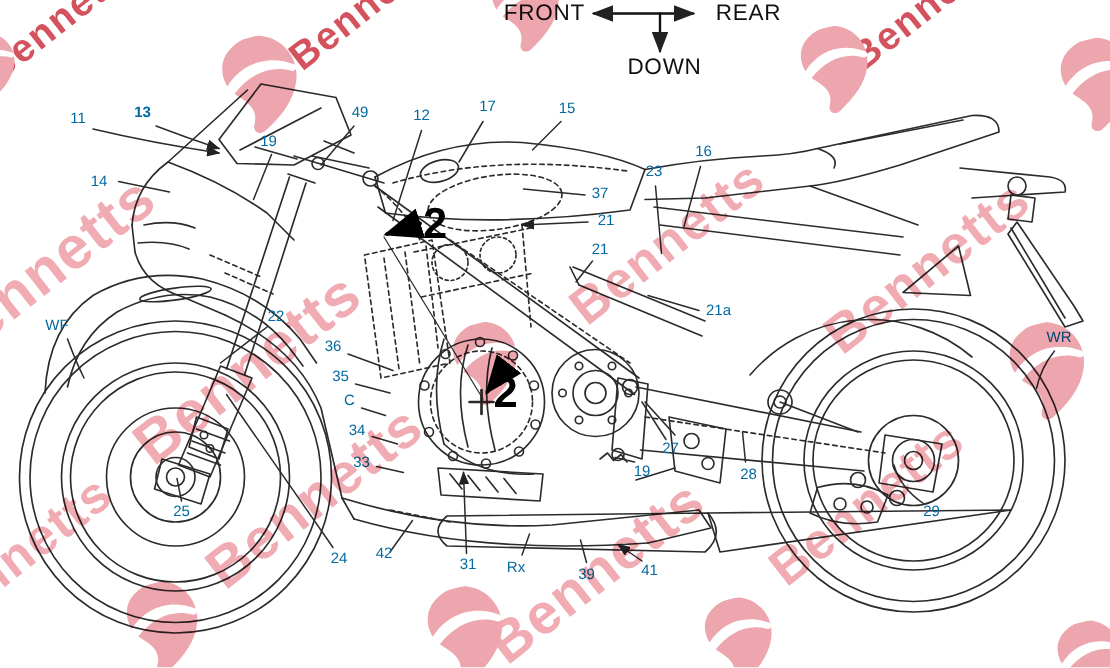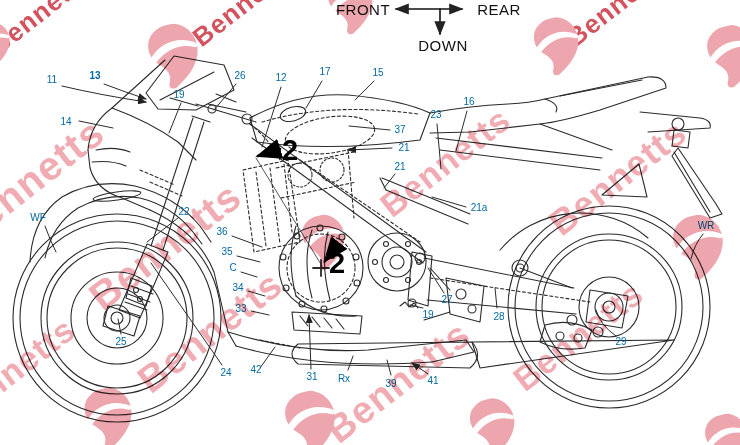--- a/index.html
+++ b/index.html
@@ -244,21 +244,21 @@
         <path d="M440,28 L440,34" marker-end="url(#ah)"></path>
       </g>
     </g>
   </svg>
 
   <div class="layer" id="labels">
       <div class="part-label" style="left: 52px; top: 80px;">11</div>
       <div class="part-label" style="left: 95px; top: 76px; font-weight: bold;">13</div>
       <div class="part-label" style="left: 66px; top: 122px;">14</div>
       <div class="part-label" style="left: 179px; top: 95px;">19</div>
-      <div class="part-label" style="left: 240px; top: 76px;">26</div>
+      <div class="part-label" style="left: 240px; top: 76px;">49</div>
       <div class="part-label" style="left: 281px; top: 78px;">12</div>
       <div class="part-label" style="left: 325px; top: 72px;">17</div>
       <div class="part-label" style="left: 378px; top: 73px;">15</div>
       <div class="part-label" style="left: 469px; top: 102px;">16</div>
       <div class="part-label" style="left: 436px; top: 115px;">23</div>
       <div class="part-label" style="left: 400px; top: 130px;">37</div>
       <div class="part-label" style="left: 404px; top: 148px;">21</div>
       <div class="part-label" style="left: 400px; top: 167px;">21</div>
       <div class="part-label" style="left: 479px; top: 208px;">21a</div>
       <div class="part-label" style="left: 184px; top: 212px;">22</div>

